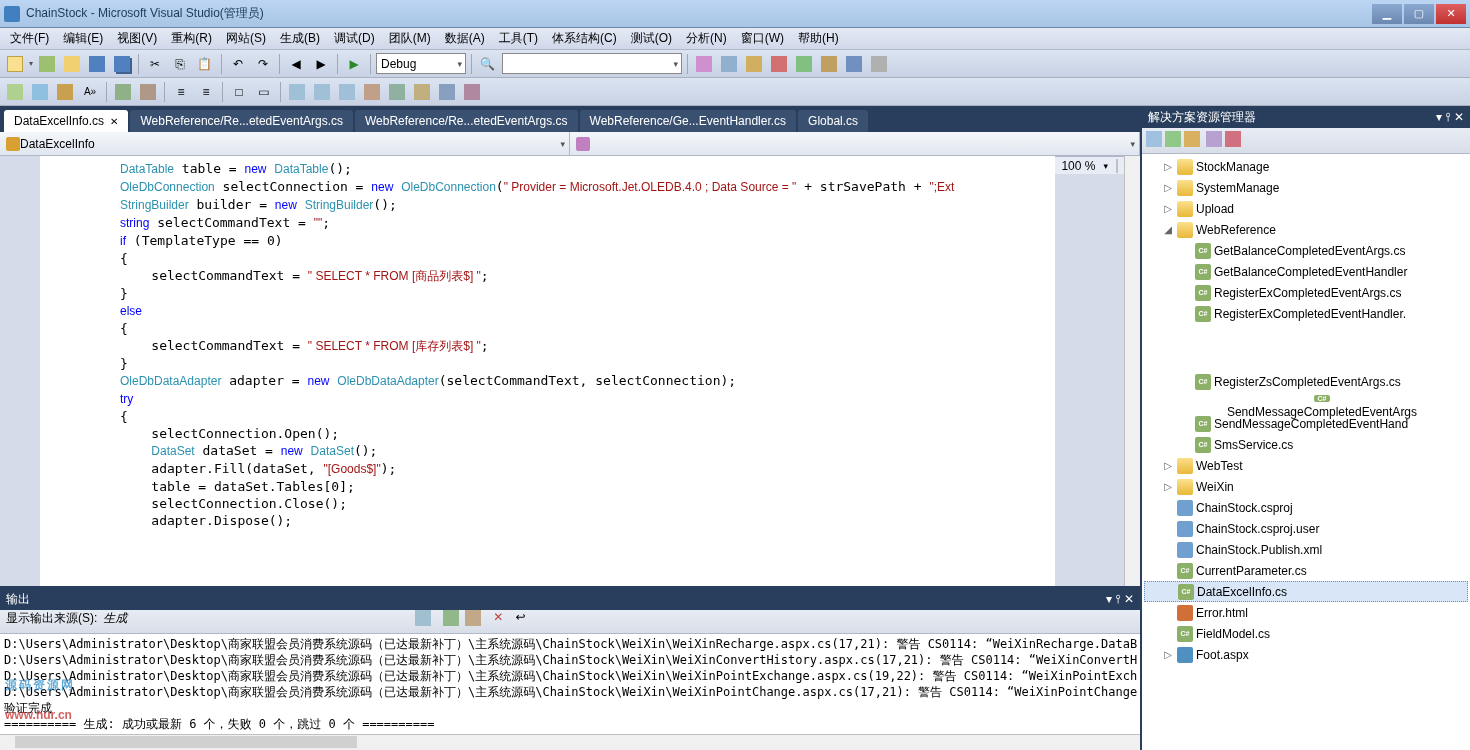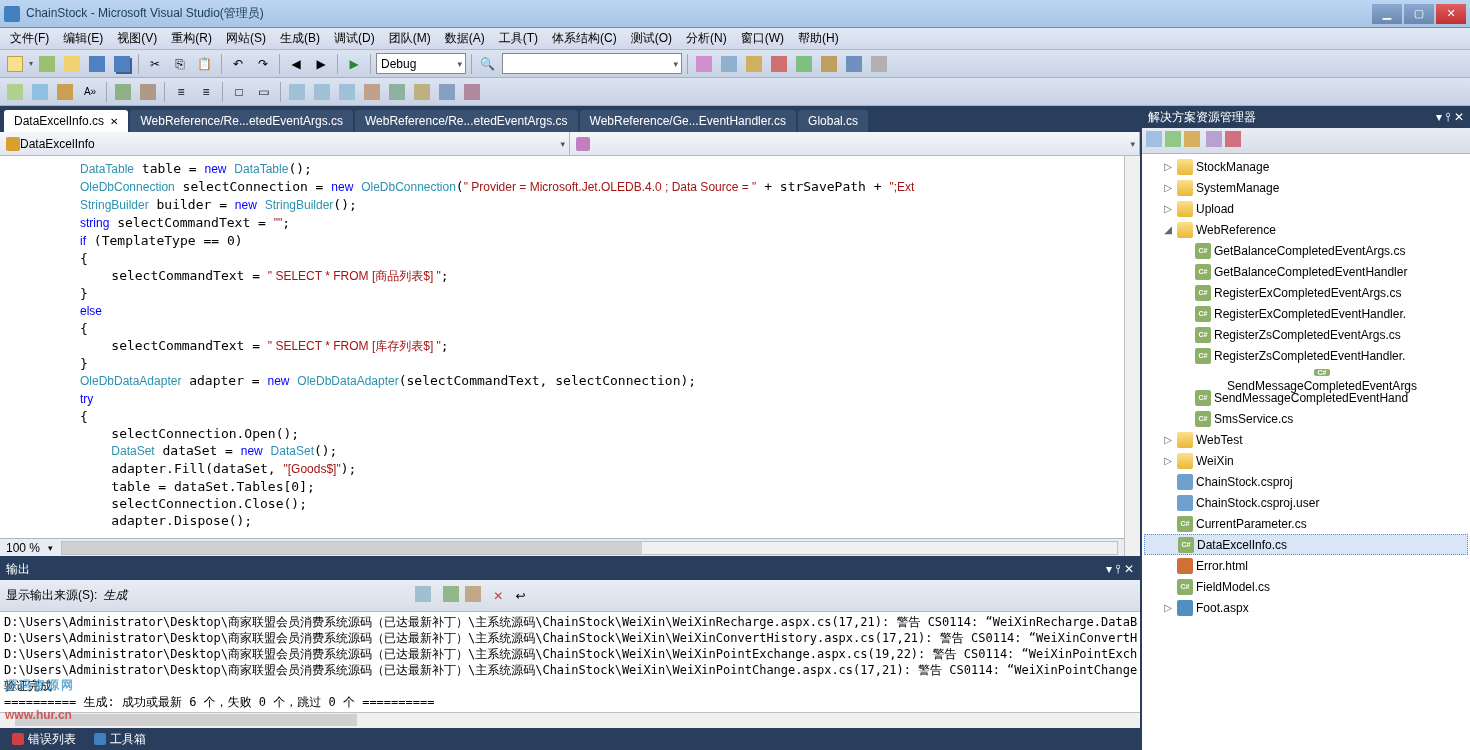--- a/index.html
+++ b/index.html
@@ -32,21 +32,21 @@
 .editor{flex:1;background:#fff;overflow:auto;position:relative;font-family:Consolas,monospace;font-size:13px;line-height:17px;padding:4px 8px 4px 80px;white-space:pre;}
 .editor .kw{color:#0000ff;}
 .editor .ty{color:#2b91af;}
 .editor .st{color:#a31515;}
 .zoombar{height:18px;background:#e8ecf4;border-top:1px solid #b0b8c8;display:flex;align-items:center;padding:0 6px;gap:8px;font-size:11px;}
 .zoombar .hscroll{flex:1;height:14px;background:#f0f0f0;border:1px solid #c0c0c0;position:relative;}
 .zoombar .hscroll .thumb{position:absolute;left:0;top:0;height:100%;width:55%;background:#d0d0d0;}
 .outpanel{border-top:2px solid #293e5c;}
 .outpanel .hdr{height:22px;background:#293e5c;color:#fff;display:flex;align-items:center;padding:0 6px;justify-content:space-between;}
 .outpanel .hdr .r{display:flex;gap:4px;font-size:10px;}
-.outpanel .tbar{height:32px;background:linear-gradient(#e8ecf4,#d8dee8);display:flex;align-items:center;padding:0 6px;gap:6px;border-bottom:1px solid #b0b8c8;}
+.outpanel .tbar{height:24px;background:linear-gradient(#e8ecf4,#d8dee8);display:flex;align-items:flex-start;padding:0 6px;gap:6px;border-bottom:1px solid #b0b8c8;}
 .outpanel .tbar .combo{width:300px;font-style:italic;}
 .outpanel .out{background:#fff;height:100px;overflow:auto;font-family:Consolas,SimSun,monospace;font-size:12px;line-height:16px;padding:2px 4px;white-space:pre;}
 .outpanel .oscroll{height:16px;background:#f0f0f0;border-top:1px solid #c0c0c0;position:relative;}
 .outpanel .oscroll .thumb{position:absolute;left:15px;top:1px;height:12px;width:30%;background:#d0d0d0;}
 .tabstrip-bottom{height:22px;background:#293e5c;display:flex;align-items:center;padding:0 4px;gap:2px;}
 .btab{padding:2px 8px;color:#fff;display:flex;align-items:center;gap:4px;font-size:12px;}
 .btab .bi{width:12px;height:12px;border-radius:2px;}
 .right{width:330px;background:#e8ecf4;border-left:2px solid #293e5c;display:flex;flex-direction:column;}
 .right .hdr{height:22px;background:#293e5c;color:#fff;display:flex;align-items:center;padding:0 6px;justify-content:space-between;}
 .right .tbar{height:26px;background:linear-gradient(#e8ecf4,#d8dee8);display:flex;align-items:center;padding:0 4px;gap:3px;border-bottom:1px solid #b0b8c8;}
@@ -58,21 +58,21 @@
 .fico.folder{background:linear-gradient(#fce08c,#e8b838);border-radius:2px;}
 .fico.cs{background:#8db068;border-radius:2px;position:relative;}
 .fico.cs::after{content:"C#";font-size:7px;color:#fff;font-weight:bold;}
 .fico.xml{background:#70a0d0;border-radius:2px;}
 .fico.html{background:#d07038;border-radius:2px;}
 .fico.aspx{background:#5090c0;border-radius:2px;}
 .watermark{position:absolute;left:5px;bottom:24px;font-size:26px;font-weight:bold;color:rgba(40,140,200,0.72);letter-spacing:2px;font-family:"Microsoft YaHei";}
 .watermark .sub{font-size:12px;color:rgba(200,60,60,0.8);letter-spacing:0;}
 .vscroll{width:16px;background:#f0f0f0;border-left:1px solid #c0c0c0;}
 .editorscrolls{display:flex;flex:1;min-height:0;}
-.editor-wrap{flex:1;display:flex;flex-direction:column;min-width:0;}
+.editor-wrap{flex:1;display:flex;flex-direction:row;min-width:0;padding-left:40px;}
 .tbic{width:16px;height:16px;display:inline-block;}
 </style>
 </head>
 <body>
 
 <div class="titlebar">
   <span class="icon"></span>
   <span class="title">ChainStock - Microsoft Visual Studio(管理员)</span>
   <div class="winbtns">
     <div class="winbtn min">▁</div>
@@ -298,30 +298,20 @@
       <div class="out" id="output">D:\Users\Administrator\Desktop\商家联盟会员消费系统源码（已达最新补丁）\主系统源码\ChainStock\WeiXin\WeiXinRecharge.aspx.cs(17,21): 警告 CS0114: “WeiXinRecharge.DataB
 D:\Users\Administrator\Desktop\商家联盟会员消费系统源码（已达最新补丁）\主系统源码\ChainStock\WeiXin\WeiXinConvertHistory.aspx.cs(17,21): 警告 CS0114: “WeiXinConvertH
 D:\Users\Administrator\Desktop\商家联盟会员消费系统源码（已达最新补丁）\主系统源码\ChainStock\WeiXin\WeiXinPointExchange.aspx.cs(19,22): 警告 CS0114: “WeiXinPointExch
 D:\Users\Administrator\Desktop\商家联盟会员消费系统源码（已达最新补丁）\主系统源码\ChainStock\WeiXin\WeiXinPointChange.aspx.cs(17,21): 警告 CS0114: “WeiXinPointChange
 验证完成
 ========== 生成: 成功或最新 6 个，失败 0 个，跳过 0 个 ==========</div>
       <div class="oscroll">
           <div class="thumb"></div>
         </div>
     </div>
-    <div class="tabstrip-bottom" id="btabs">
-        <div class="btab">
-          <span class="bi" style="background:#d04040"></span>
-          <span>错误列表</span>
-        </div>
-        <div class="btab">
-          <span class="bi" style="background:#4080c0"></span>
-          <span>工具箱</span>
-        </div>
-      </div>
   </div>
 
   <div class="right">
     <div class="hdr">
       <span>解决方案资源管理器</span>
       <span class="r" style="display:flex;gap:4px;font-size:10px">
           <span>▾ ⫯ ✕</span>
         </span>
     </div>
     <div class="tbar">
@@ -366,29 +356,24 @@
         <div class="tnode" style="padding-left: 36px;">
           <span class="exp"></span>
           <span class="fico cs"></span>
           <span>RegisterExCompletedEventArgs.cs</span>
         </div>
         <div class="tnode" style="padding-left: 36px;">
           <span class="exp"></span>
           <span class="fico cs"></span>
           <span>RegisterExCompletedEventHandler.</span>
         </div>
-        <div class="tnode" style="padding-left: 36px;">
+        <div class="tnode" style="padding-left: 36px; margin-top: 47px;">
           <span class="exp"></span>
           <span class="fico cs"></span>
           <span>RegisterZsCompletedEventArgs.cs</span>
-        </div>
-        <div class="tnode" style="padding-left: 36px;">
-          <span class="exp"></span>
-          <span class="fico cs"></span>
-          <span>RegisterZsCompletedEventHandler.</span>
         </div>
         <div class="tnode" style="padding-left: 36px; flex-direction: column;">
           <span class="exp"></span>
           <span class="fico cs"></span>
           <span>SendMessageCompletedEventArgs</span>
         </div>
         <div class="tnode" style="padding-left: 36px;">
           <span class="exp"></span>
           <span class="fico cs"></span>
           <span>SendMessageCompletedEventHand</span>
@@ -410,20 +395,25 @@
         </div>
         <div class="tnode" style="padding-left: 18px;">
           <span class="exp"></span>
           <span class="fico xml"></span>
           <span>ChainStock.csproj</span>
         </div>
         <div class="tnode" style="padding-left: 18px;">
           <span class="exp"></span>
           <span class="fico xml"></span>
           <span>ChainStock.csproj.user</span>
+        </div>
+        <div class="tnode" style="padding-left: 18px;">
+          <span class="exp"></span>
+          <span class="fico xml"></span>
+          <span>ChainStock.Publish.xml</span>
         </div>
         <div class="tnode" style="padding-left: 18px;">
           <span class="exp"></span>
           <span class="fico cs"></span>
           <span>CurrentParameter.cs</span>
         </div>
         <div class="tnode sel" style="padding-left: 18px;">
           <span class="exp"></span>
           <span class="fico cs"></span>
           <span>DataExcelInfo.cs</span>

